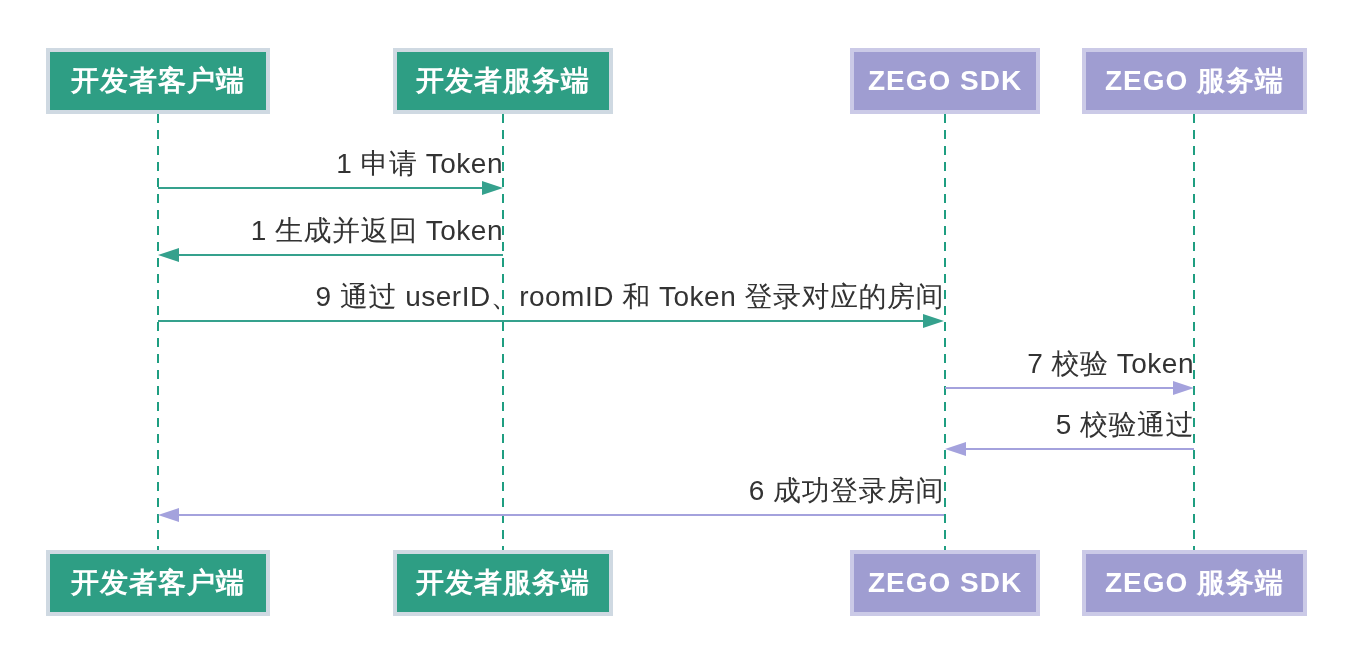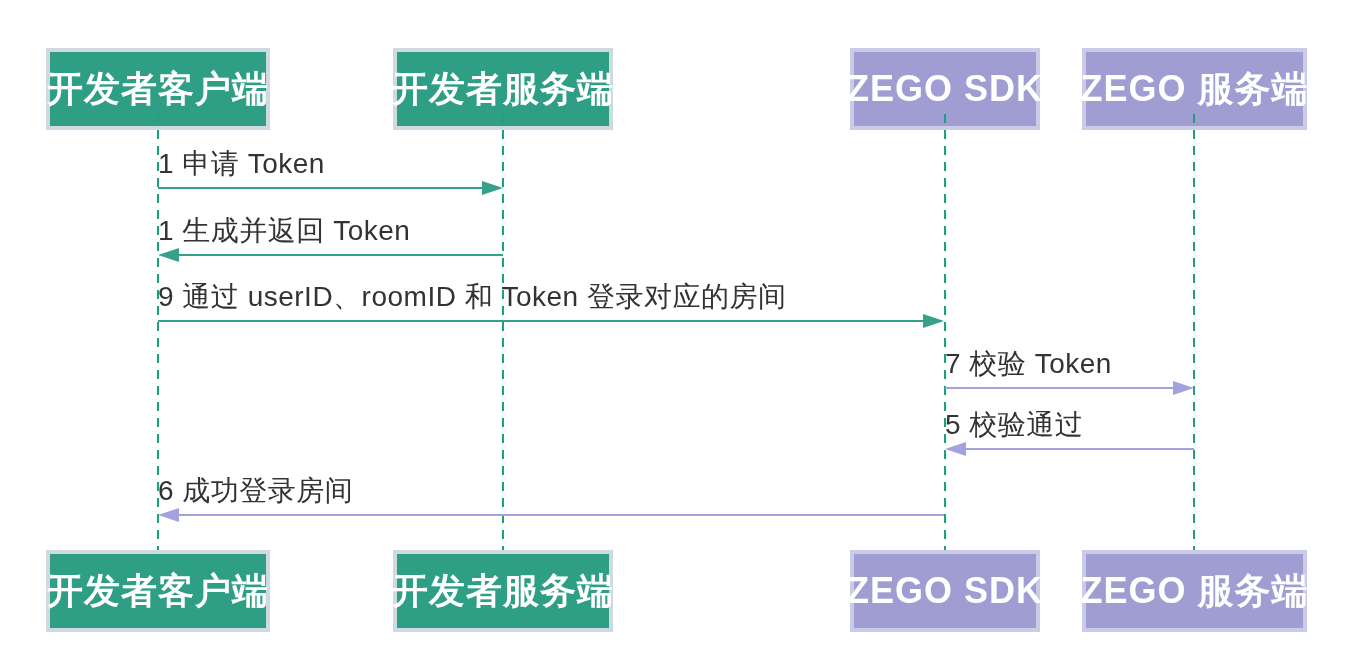--- a/index.html
+++ b/index.html
@@ -12,28 +12,28 @@
     width: 1356px;
     height: 666px;
     background: #ffffff;
     font-family: "Liberation Sans", "DejaVu Sans", sans-serif;
     overflow: hidden;
   }
 
   
   .participant {
     position: absolute;
-    height: 82px;
+    height: 66px;
     box-sizing: border-box;
     border: 4px solid;
     display: flex;
     align-items: center;
     justify-content: center;
     color: #ffffff;
-    font-size: 36px;
+    font-size: 28px;
     font-weight: 600;
     letter-spacing: 1px;
     white-space: nowrap;
   }
   .p-dev  { background: #2E9E84; border-color: #CFD9E2; }
   .p-zego { background: #9F9DD1; border-color: #CBCAE7; }
   .pos-1 { left: 46px;   width: 224px; }
   .pos-2 { left: 393px;  width: 220px; }
   .pos-3 { left: 850px;  width: 190px; align-items: center; }
   .pos-4 { left: 1082px; width: 225px; }
@@ -62,21 +62,21 @@
     position: absolute;
     height: 44px;
   }
   .msg-label {
     position: absolute;
     left: 0;
     right: 0;
     top: 0;
     height: 34px;
     line-height: 34px;
-    text-align: left;
+    text-align: right;
     font-size: 28px;
     color: #333333;
     white-space: nowrap;
     letter-spacing: 0.5px;
   }
   .msg-line {
     position: absolute;
     top: 40px;
     height: 2px;
   }

